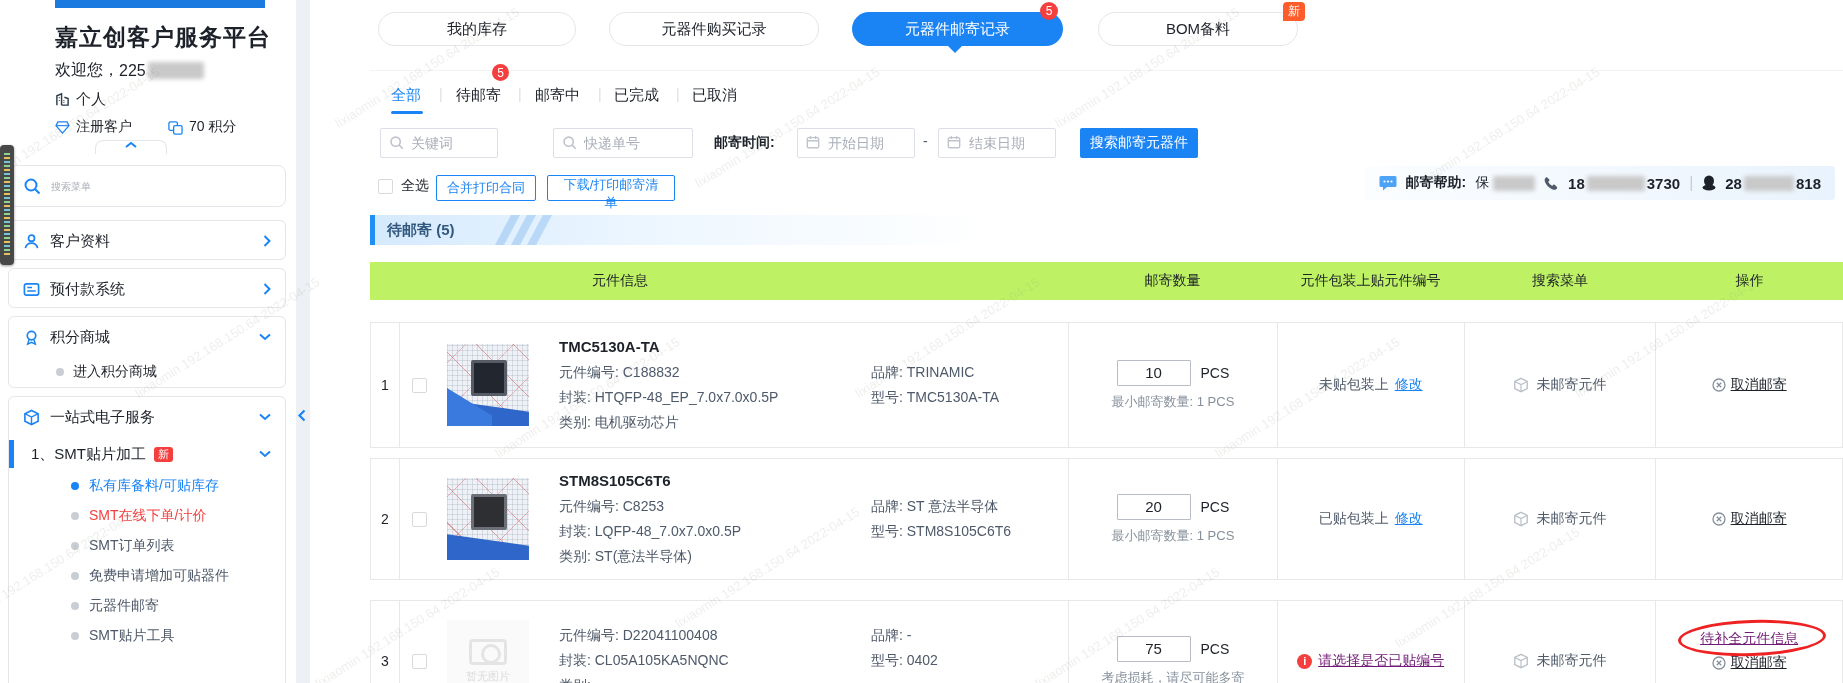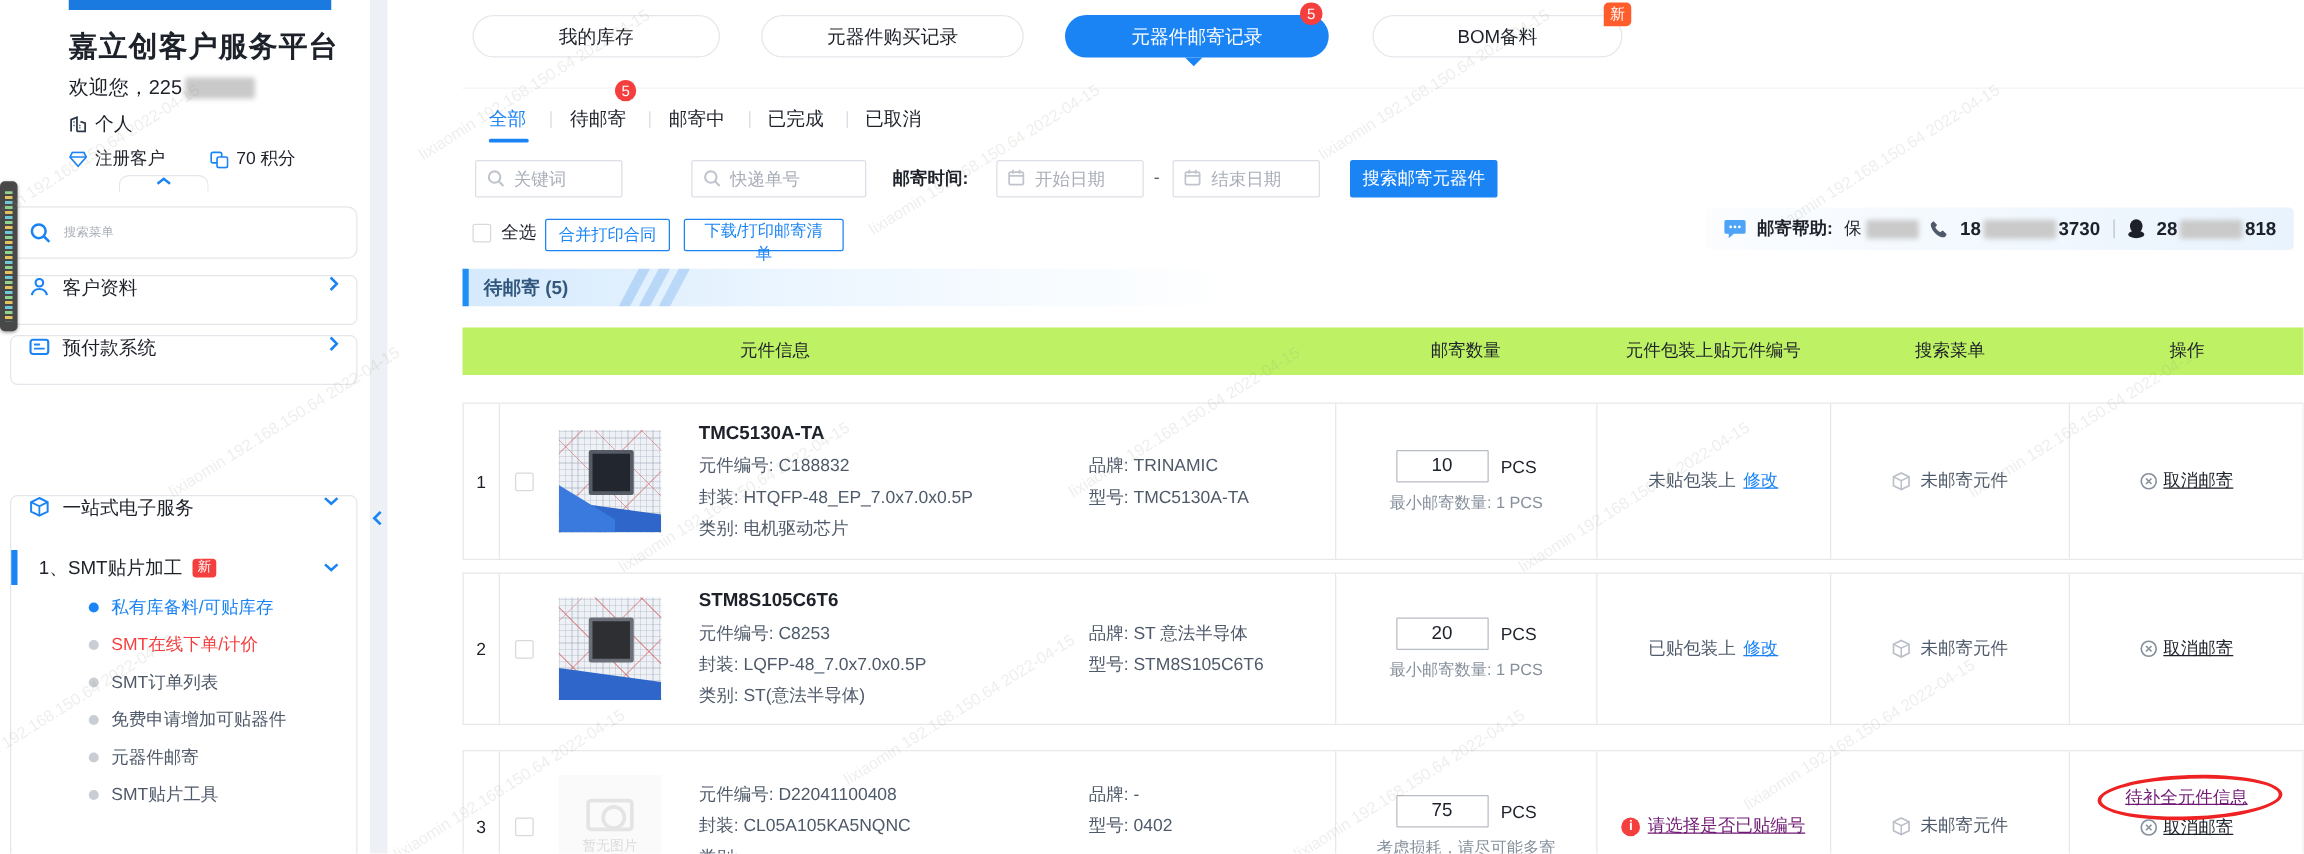--- a/index.html
+++ b/index.html
@@ -21,21 +21,21 @@
 
   
   .sb-bluebar { left:55px; top:0; width:210px; height:8px; background:#1a7ae0; }
   .sb-title { left:55px; top:22px; font-size:23px; font-weight:700; color:#1d2129; letter-spacing:1px; }
   .sb-welcome { left:55px; top:60px; font-size:16px; color:#1d2129; display:flex; align-items:center; }
   .blurbox { display:inline-block; background:#c9c9c9; border-radius:2px; filter:blur(2px); vertical-align:middle; }
   .sb-personal { left:55px; top:90px; font-size:15px; color:#1d2129; display:flex; align-items:center; gap:6px; }
   .sb-badges { left:55px; top:118px; font-size:14px; color:#1d2129; display:flex; align-items:center; gap:6px; }
   .sb-collapse-tab { left:95px; top:140px; width:72px; height:14px; border:1px solid #e5e6eb; border-bottom:none; border-radius:8px 8px 0 0; display:flex; align-items:flex-start; justify-content:center; color:#1b84f5; background:#fff; }
   .card { position:absolute; left:8px; width:278px; background:#fff; border:1px solid #e5e6eb; border-radius:6px; }
-  .card-row { display:flex; height:40px; padding:0 14px; gap:10px; font-size:15px; color:#1d2129; }
+  .card-row { display:flex; align-items:center; height:40px; padding:0 14px; gap:10px; font-size:15px; color:#1d2129; }
   .card-row .grow { flex:1; }
   .sub-row { display:flex; align-items:center; height:30px; padding-left:47px; gap:9px; font-size:14px; color:#4e5969; }
   .bullet { width:8px; height:8px; border-radius:50%; background:#c9cdd4; flex:none; }
   .smt-head { display:flex; align-items:center; height:34px; padding:0 14px 0 22px; gap:8px; font-size:15px; color:#1d2129; position:relative; }
   .smt-blue-bar { position:absolute; left:0; top:3px; width:5px; height:28px; background:#1b84f5; }
   .badge-new-red { background:#f53f3f; color:#fff; font-size:11px; border-radius:3px; padding:1px 4px; line-height:13px; }
   .smt-item { display:flex; align-items:center; height:30px; padding-left:62px; gap:10px; font-size:14px; color:#4e5969; }
   .smt-item.active { color:#1b84f5; }
   .smt-item.active .bullet { background:#1b84f5; }
   .smt-item.redlink { color:#f53f3f; }
@@ -205,20 +205,38 @@
             <path d="M4.5 7h5M4.5 10.5h9" stroke="#1b84f5" stroke-width="1.6"></path>
           </svg>
       </span>
       <span class="grow">预付款系统</span>
       <svg width="8" height="12" viewBox="0 0 8 12">
           <path d="M1.5 1l5 5-5 5" fill="none" stroke="#1b84f5" stroke-width="2"></path>
         </svg>
     </div>
   </div>
 
+  <div class="card" style="top:316px;height:72px">
+    <div class="card-row">
+      <span class="icon-svg">
+        <svg width="17" height="17" viewBox="0 0 18 18">
+            <circle cx="9" cy="7" r="4.5" fill="none" stroke="#1b84f5" stroke-width="1.8"></circle>
+            <path d="M6.5 11l-1.5 5 4-2 4 2-1.5-5" fill="none" stroke="#1b84f5" stroke-width="1.6"></path>
+          </svg>
+      </span>
+      <span class="grow">积分商城</span>
+      <svg width="12" height="8" viewBox="0 0 12 8">
+          <path d="M1 1.5l5 4.5 5-4.5" fill="none" stroke="#1b84f5" stroke-width="2"></path>
+        </svg>
+    </div>
+    <div class="sub-row">
+      <span class="bullet"></span>
+      <span style="color:#1d2129">进入积分商城</span>
+    </div>
+  </div>
 
   <div class="card" style="top:396px;height:300px">
     <div class="card-row">
       <span class="icon-svg">
         <svg width="17" height="17" viewBox="0 0 18 18">
             <path d="M9 1.5l7 3.5v8l-7 3.5-7-3.5V5z" fill="none" stroke="#1b84f5" stroke-width="1.7"></path>
             <path d="M2 5l7 3.5L16 5M9 8.5v8" fill="none" stroke="#1b84f5" stroke-width="1.5"></path>
           </svg>
       </span>
       <span class="grow">一站式电子服务</span>

